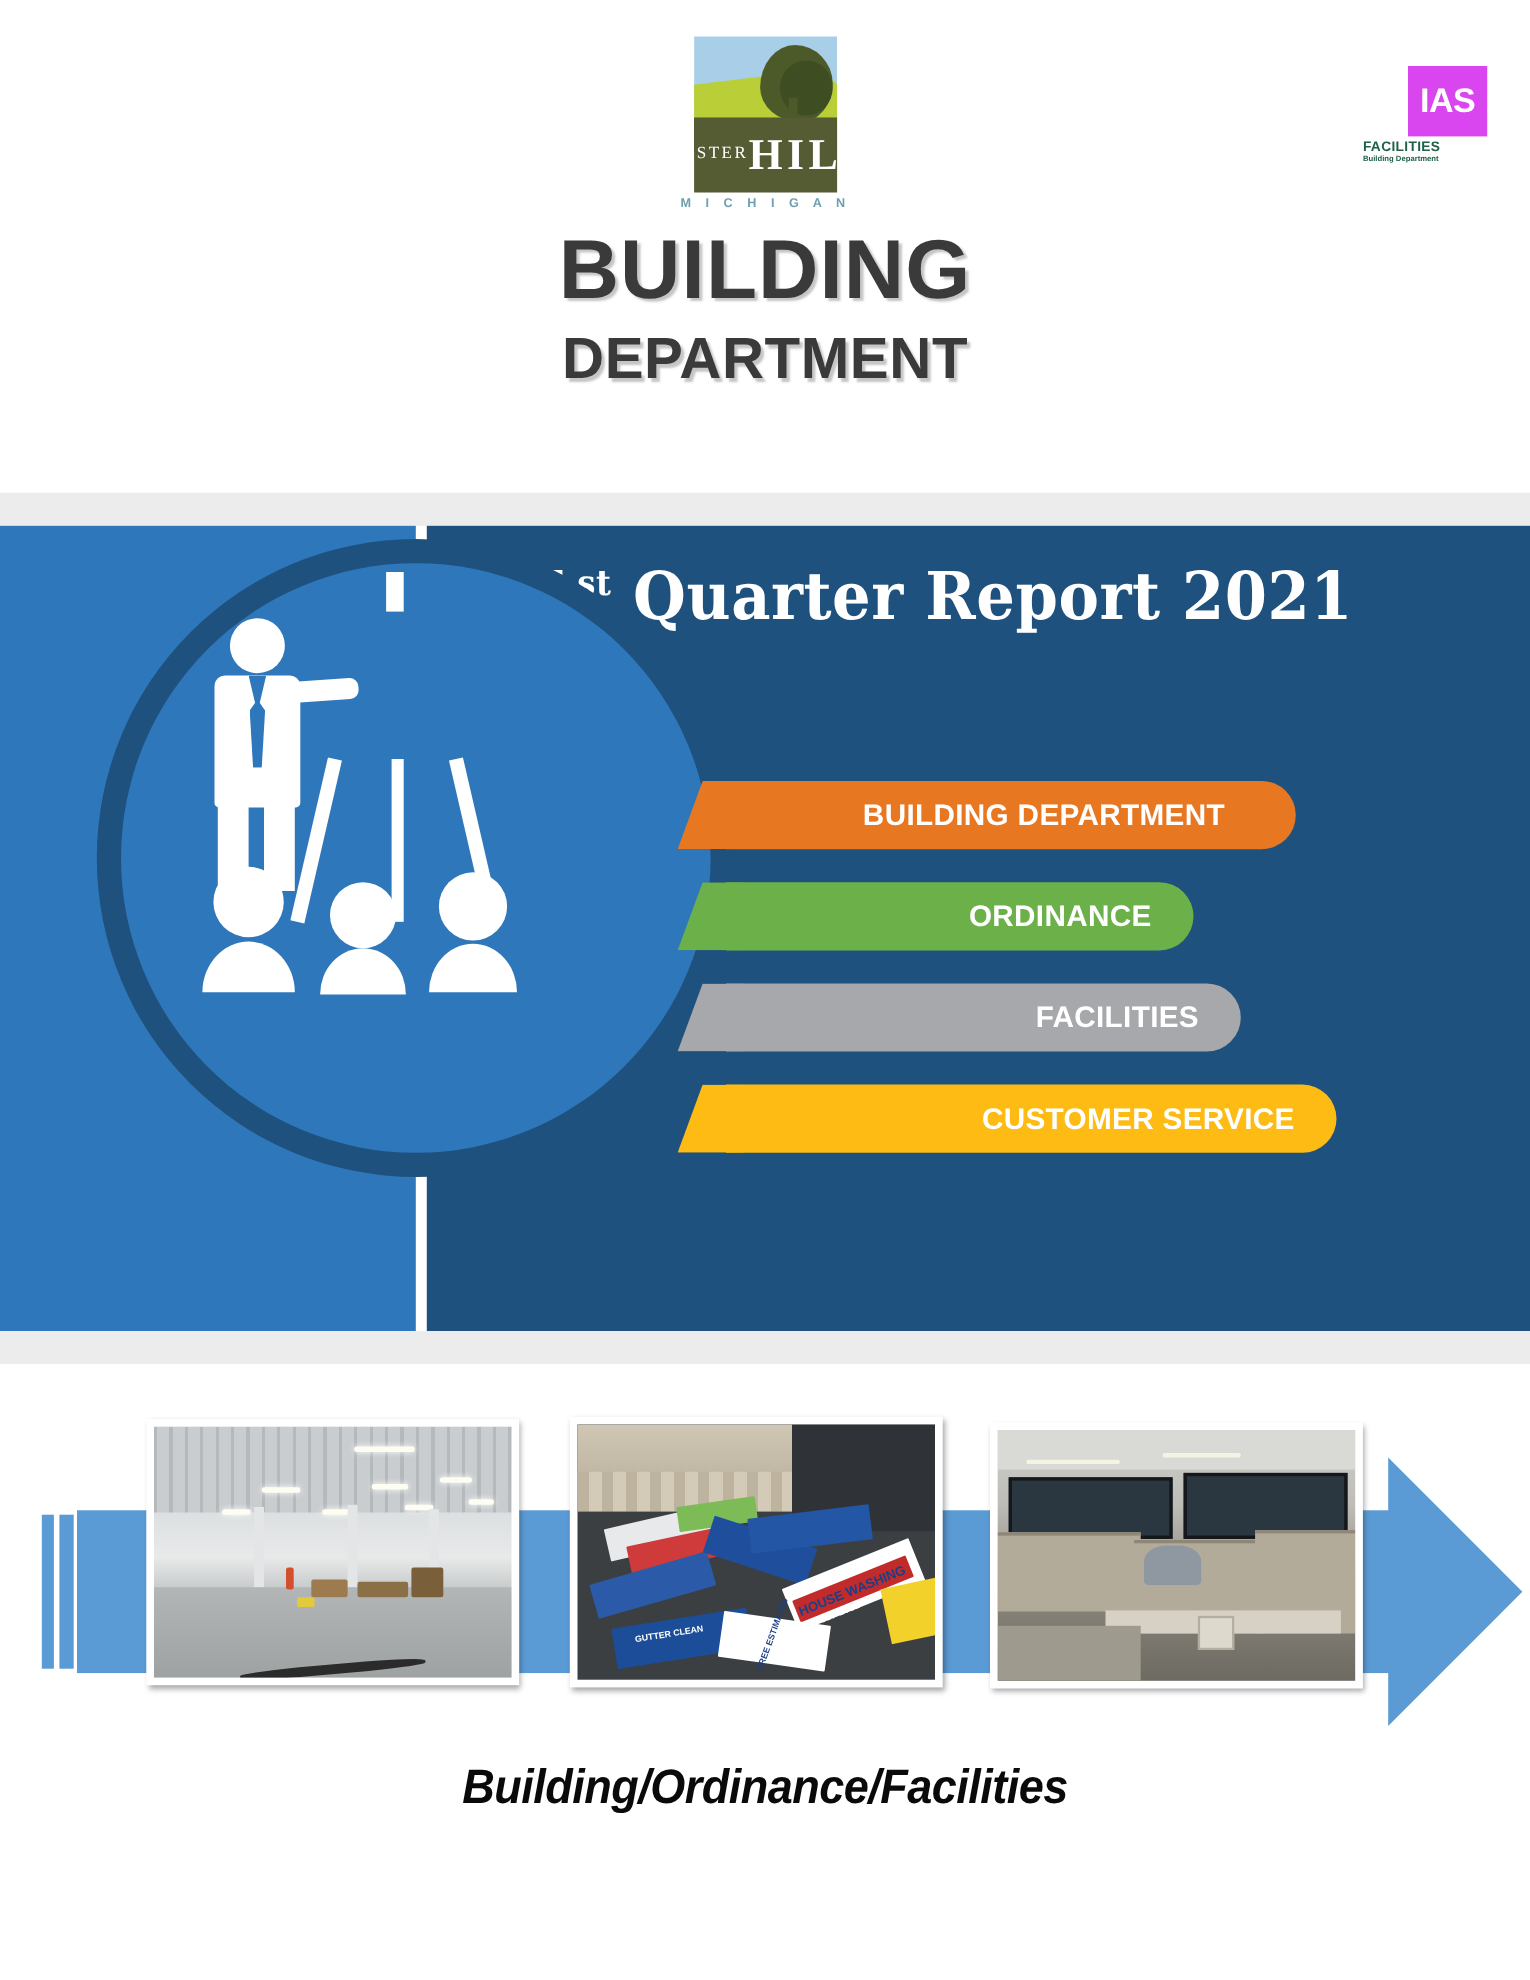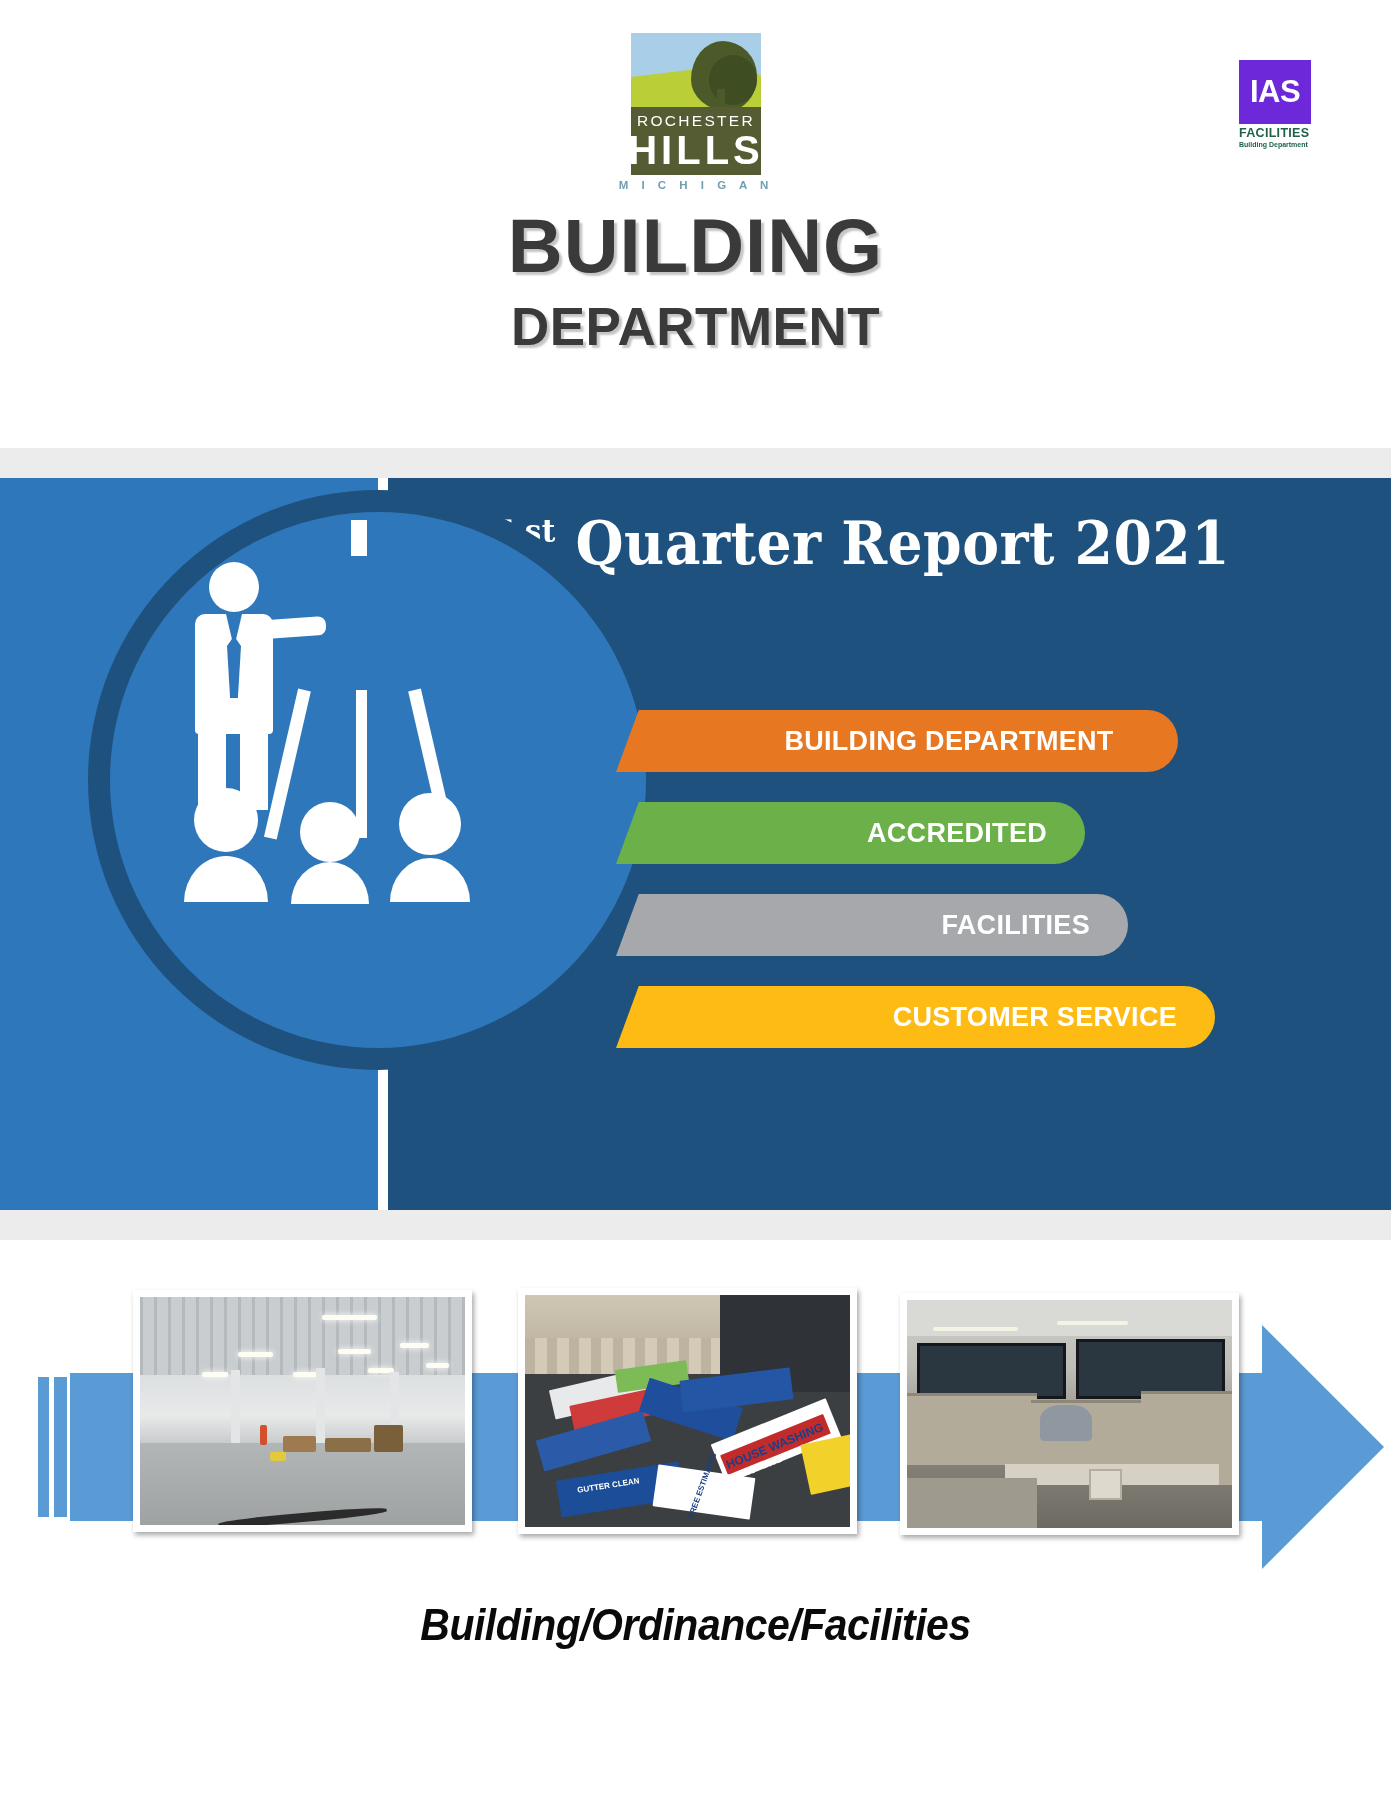--- a/index.html
+++ b/index.html
@@ -76,23 +76,24 @@
     left: 86px; top: 56px;
     width: 8px; height: 28px;
     background: #4c5a2a;
   }
   .logo-textbox {
     position: absolute;
     left: 15px; top: 74px;
     width: 130px; height: 68px;
     background: #555b33;
     display: flex;
-    flex-direction: column;
+    flex-direction: row;
     align-items: center;
     justify-content: center;
+    font-family: Liberation Serif, serif;
   }
   .logo-rochester {
     color: #ffffff;
     font-size: 15.5px;
     letter-spacing: 2.3px;
     font-weight: normal;
     line-height: 1;
     margin-bottom: 2px;
   }
   .logo-hills {
@@ -117,24 +118,25 @@
   #ias-logo {
     position: absolute;
     left: 1239px;
     top: 60px;
     width: 78px;
     height: 94px;
   }
   .ias-box {
     width: 72px;
     height: 64px;
-    background: #6d28d9;
+    background: #d946ef;
     display: flex;
     align-items: center;
     justify-content: center;
+    margin-left: 41px;
   }
   .ias-box span {
     color: #ffffff;
     font-size: 31px;
     font-weight: bold;
     letter-spacing: -0.5px;
   }
   .ias-accredited {
     width: 78px;
     color: #1f6248;
@@ -600,21 +602,21 @@
       <circle cx="342" cy="334" r="31"></circle>
       <path d="M302 412 a40 44 0 0 1 80 0 z"></path>
     </g>
   </svg>
 </div>
 
 <div class="banner" id="banner-0">
   <span>BUILDING DEPARTMENT</span>
 </div>
 <div class="banner" id="banner-1">
-  <span>ACCREDITED</span>
+  <span>ORDINANCE</span>
 </div>
 <div class="banner" id="banner-2">
   <span>FACILITIES</span>
 </div>
 <div class="banner" id="banner-3">
   <span>CUSTOMER SERVICE</span>
 </div>
 
 <div id="band-bottom"></div>
 

